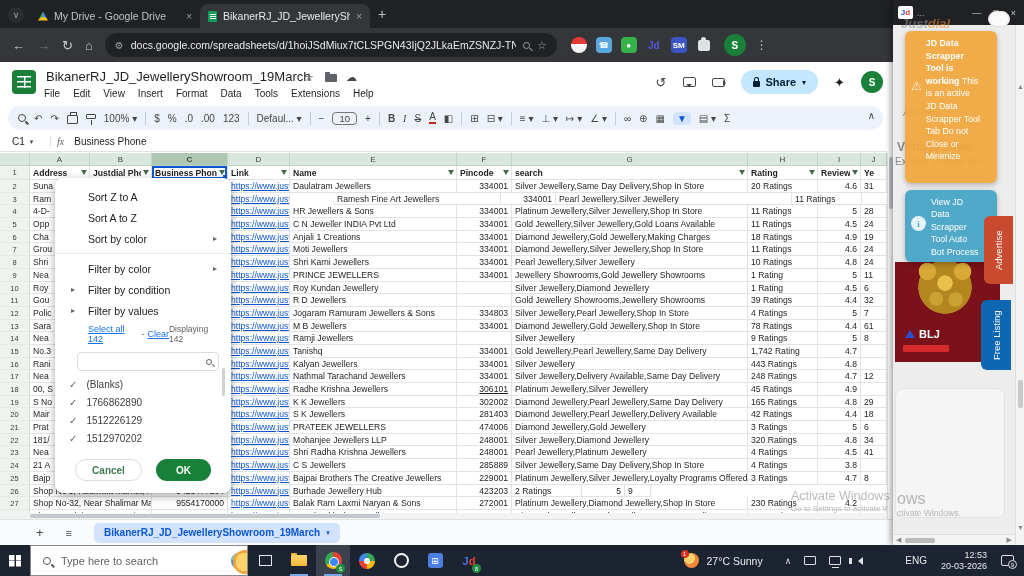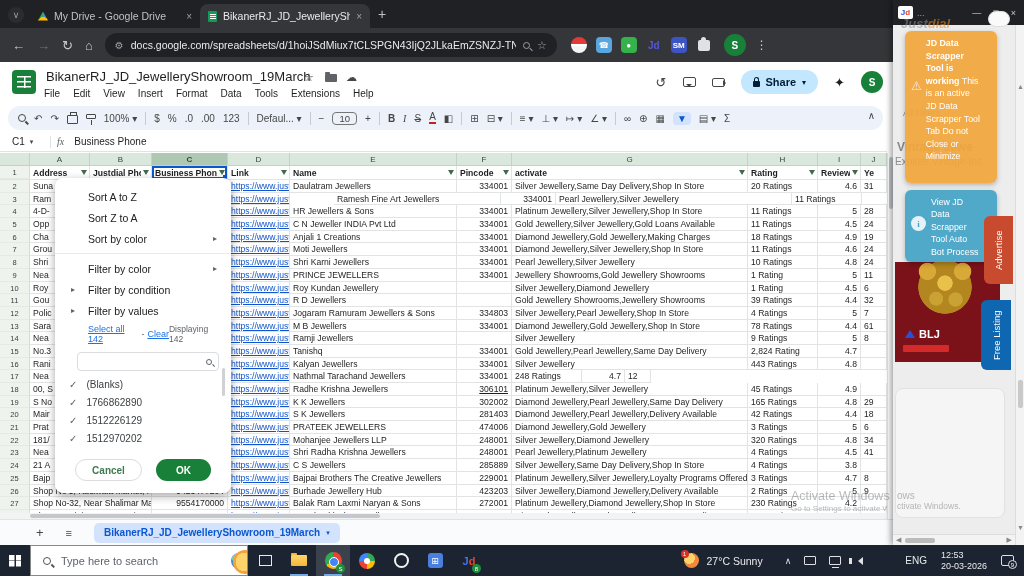--- a/index.html
+++ b/index.html
@@ -164,21 +164,21 @@
       radial-gradient(circle at 70% 30%, #d9a937 0 10%, transparent 11%),
       radial-gradient(circle at 40% 65%, #caa133 0 9%, transparent 10%),
       radial-gradient(circle at 62% 66%, #caa133 0 9%, transparent 10%),
       radial-gradient(circle at 50% 50%, #b3861f 0 45%, transparent 46%);
       border-radius:50%;}
   .ad-img .blj{position:absolute;left:10px;bottom:22px;color:#fff;font-weight:bold;font-size:11px;font-family:"Liberation Serif",serif;display:flex;gap:4px;align-items:center;}
   .ad-img .tri{width:0;height:0;border-left:5px solid transparent;border-right:5px solid transparent;border-bottom:8px solid #2a4fd7;}
   .ad-img .strip{position:absolute;left:8px;bottom:10px;width:46px;height:7px;background:#d42a2a;border-radius:1px;}
   .jd-cardarea{position:absolute;left:2px;top:388px;width:110px;height:130px;background:#f5f5f5;border:1px solid #e2e2e2;border-radius:8px;}
   .jd-wm{position:absolute;left:4px;top:490px;color:rgba(128,128,128,.55);z-index:4;}
-  .jd-wm .a{font-size:10px;display:block;}
+  .jd-wm .a{font-size:16px;display:block;}
   .jd-wm .b{font-size:8.5px;display:block;}
   .jd-vscroll{position:absolute;right:0;top:25px;width:9px;height:520px;background:#f3f3f3;border-left:1px solid #ddd;z-index:5;}
   .jd-vscroll .up{position:absolute;top:58px;left:1px;color:#888;font-size:7px;}
   .jd-vscroll .dn{position:absolute;bottom:14px;left:1px;color:#888;font-size:7px;}
   .jd-vscroll .th{position:absolute;left:1.5px;top:355px;width:5px;height:28px;background:#c9c9c9;border-radius:2px;}
   .jd-hscroll{position:absolute;left:0;bottom:0;width:122px;height:11px;background:#f3f3f3;border-top:1px solid #ddd;z-index:5;}
   .jd-hscroll .lt{position:absolute;left:3px;top:1px;color:#888;font-size:7px;}
   .jd-hscroll .rt{position:absolute;right:3px;top:1px;color:#888;font-size:7px;}
   .jd-hscroll .th{position:absolute;left:12px;top:3px;width:30px;height:5px;background:#bbb;border-radius:2px;}
 
@@ -214,21 +214,21 @@
   .tray{margin-left:auto;display:flex;align-items:center;color:#e8eaed;}
   .wx{width:15px;height:15px;border-radius:50%;background:radial-gradient(circle at 35% 35%,#ffd36b 0 40%,#f2883c 41%);position:relative;margin-right:8px;}
   .wx .b{position:absolute;top:-3px;left:-3px;width:8px;height:8px;background:#d93025;border-radius:50%;color:#fff;font-size:5.5px;display:flex;align-items:center;justify-content:center;}
   .wxtext{font-size:10.5px;margin-right:22px;}
   .tr-ic{font-size:9px;color:#dfe1e5;margin-right:13px;}
   .tr-shape{width:12px;height:9px;border:1.3px solid #dfe1e5;border-radius:1px;margin-right:13px;position:relative;}
   .tr-net::after{content:"";position:absolute;left:2px;bottom:-4px;width:7px;height:1.3px;background:#dfe1e5;}
   .spk{width:0;height:0;border:4px solid transparent;border-right:5px solid #dfe1e5;position:relative;margin-right:14px;}
   .spk::before{content:"";position:absolute;left:-9px;top:-3px;width:3px;height:6px;background:#dfe1e5;}
   .lang{font-size:10px;margin-right:14px;margin-left:28px;}
-  .clock{font-size:9px;text-align:left;line-height:11px;margin-right:14px;}
+  .clock{font-size:9px;text-align:right;line-height:11px;margin-right:14px;}
   .notif{width:13px;height:11px;border:1.3px solid #dfe1e5;border-radius:2px;position:relative;margin-right:10px;}
   .notif .nb{position:absolute;right:-4px;bottom:-4px;width:9px;height:9px;border-radius:50%;background:#1b2430;border:1px solid #dfe1e5;color:#fff;font-size:6px;display:flex;align-items:center;justify-content:center;}
 </style>
 </head>
 <body>
 
 <div class="screen">
 
   <div class="browser">
     <div class="tabstrip">
@@ -384,21 +384,21 @@
             </span>
             <span class="hcell" style="width: 167px;">
               <span class="htxt">Name</span>
               <span class="funnel"></span>
             </span>
             <span class="hcell" style="width: 55px;">
               <span class="htxt">Pincode</span>
               <span class="funnel"></span>
             </span>
             <span class="hcell" style="width: 236px;">
-              <span class="htxt">activate</span>
+              <span class="htxt">search</span>
               <span class="funnel"></span>
             </span>
             <span class="hcell" style="width: 70px;">
               <span class="htxt">Rating</span>
               <span class="funnel"></span>
             </span>
             <span class="hcell" style="width: 43px;">
               <span class="htxt">Reviews</span>
               <span class="funnel"></span>
             </span>
@@ -564,21 +564,21 @@
               <span class="cell" style="width: 26px;">8</span>
             </div>
             <div class="grow">
               <span class="gut">15</span>
               <span class="cell" style="width: 122px;">No.3</span>
               <span class="cell r" style="width: 76px;"></span>
               <span class="cell link" style="width: 62px;">https://www.justd</span>
               <span class="cell" style="width: 167px;">Tanishq</span>
               <span class="cell r" style="width: 55px;">334001</span>
               <span class="cell" style="width: 236px;">Gold Jewellery,Pearl Jewellery,Same Day Delivery</span>
-              <span class="cell" style="width: 70px;">2,824 Rating</span>
+              <span class="cell" style="width: 70px;">1,742 Rating</span>
               <span class="cell r" style="width: 43px;">4.7</span>
               <span class="cell" style="width: 26px;"></span>
             </div>
             <div class="grow">
               <span class="gut">16</span>
               <span class="cell" style="width: 122px;">Rani</span>
               <span class="cell r" style="width: 76px;"></span>
               <span class="cell link" style="width: 62px;">https://www.justd</span>
               <span class="cell" style="width: 167px;">Kalyan Jewellers</span>
               <span class="cell r" style="width: 55px;">334001</span>
@@ -587,20 +587,21 @@
               <span class="cell r" style="width: 43px;">4.8</span>
               <span class="cell" style="width: 26px;"></span>
             </div>
             <div class="grow">
               <span class="gut">17</span>
               <span class="cell" style="width: 122px;">Nea</span>
               <span class="cell r" style="width: 76px;"></span>
               <span class="cell link" style="width: 62px;">https://www.justd</span>
               <span class="cell" style="width: 167px;">Nathmal Tarachand Jewellers</span>
               <span class="cell r" style="width: 55px;">334001</span>
+              <span class="cell" style="width: 236px;">Silver Jewellery,Delivery Available,Same Day Delivery</span>
               <span class="cell" style="width: 70px;">248 Ratings</span>
               <span class="cell r" style="width: 43px;">4.7</span>
               <span class="cell" style="width: 26px;">12</span>
             </div>
             <div class="grow">
               <span class="gut">18</span>
               <span class="cell" style="width: 122px;">00, S</span>
               <span class="cell r" style="width: 76px;"></span>
               <span class="cell link" style="width: 62px;">https://www.justd</span>
               <span class="cell" style="width: 167px;">Radhe Krishna Jewellers</span>
@@ -694,21 +695,20 @@
               <span class="cell r" style="width: 43px;">4.7</span>
               <span class="cell" style="width: 26px;">8</span>
             </div>
             <div class="grow">
               <span class="gut">26</span>
               <span class="cell" style="width: 122px;">Shop No 5, Kauiwala Market, Nea</span>
               <span class="cell r" style="width: 76px;">9423477204</span>
               <span class="cell link" style="width: 62px;">https://www.justd</span>
               <span class="cell" style="width: 167px;">Burhade Jewellery Hub</span>
               <span class="cell r" style="width: 55px;">423203</span>
-              <span class="cell" style="width: 236px;">Silver Jewellery,Diamond Jewellery,Delivery Available</span>
               <span class="cell" style="width: 70px;">2 Ratings</span>
               <span class="cell r" style="width: 43px;">5</span>
               <span class="cell" style="width: 26px;">9</span>
             </div>
             <div class="grow">
               <span class="gut">27</span>
               <span class="cell" style="width: 122px;">Shop No-32, Near Shalimar Marke</span>
               <span class="cell r" style="width: 76px;">9554170000</span>
               <span class="cell link" style="width: 62px;">https://www.justd</span>
               <span class="cell" style="width: 167px;">Balak Ram Laxmi Naryan &amp; Sons</span>
@@ -735,24 +735,24 @@
       <div class="vscroll">
           <div class="vthumb"></div>
         </div>
       <div class="hscroll">
           <div class="hthumb"></div>
         </div>
 
       <div class="fmenu">
         <div style="height:8px;"></div>
         <div class="fm-item">
+            <span>Sort Z to A</span>
+          </div>
+        <div class="fm-item">
             <span>Sort A to Z</span>
-          </div>
-        <div class="fm-item">
-            <span>Sort Z to A</span>
           </div>
         <div class="fm-item">
             <span>Sort by color</span>
             <span class="rchev">▸</span>
           </div>
         <div class="fm-divider"></div>
         <div class="fm-item">
             <span>Filter by color</span>
             <span class="rchev">▸</span>
           </div>

